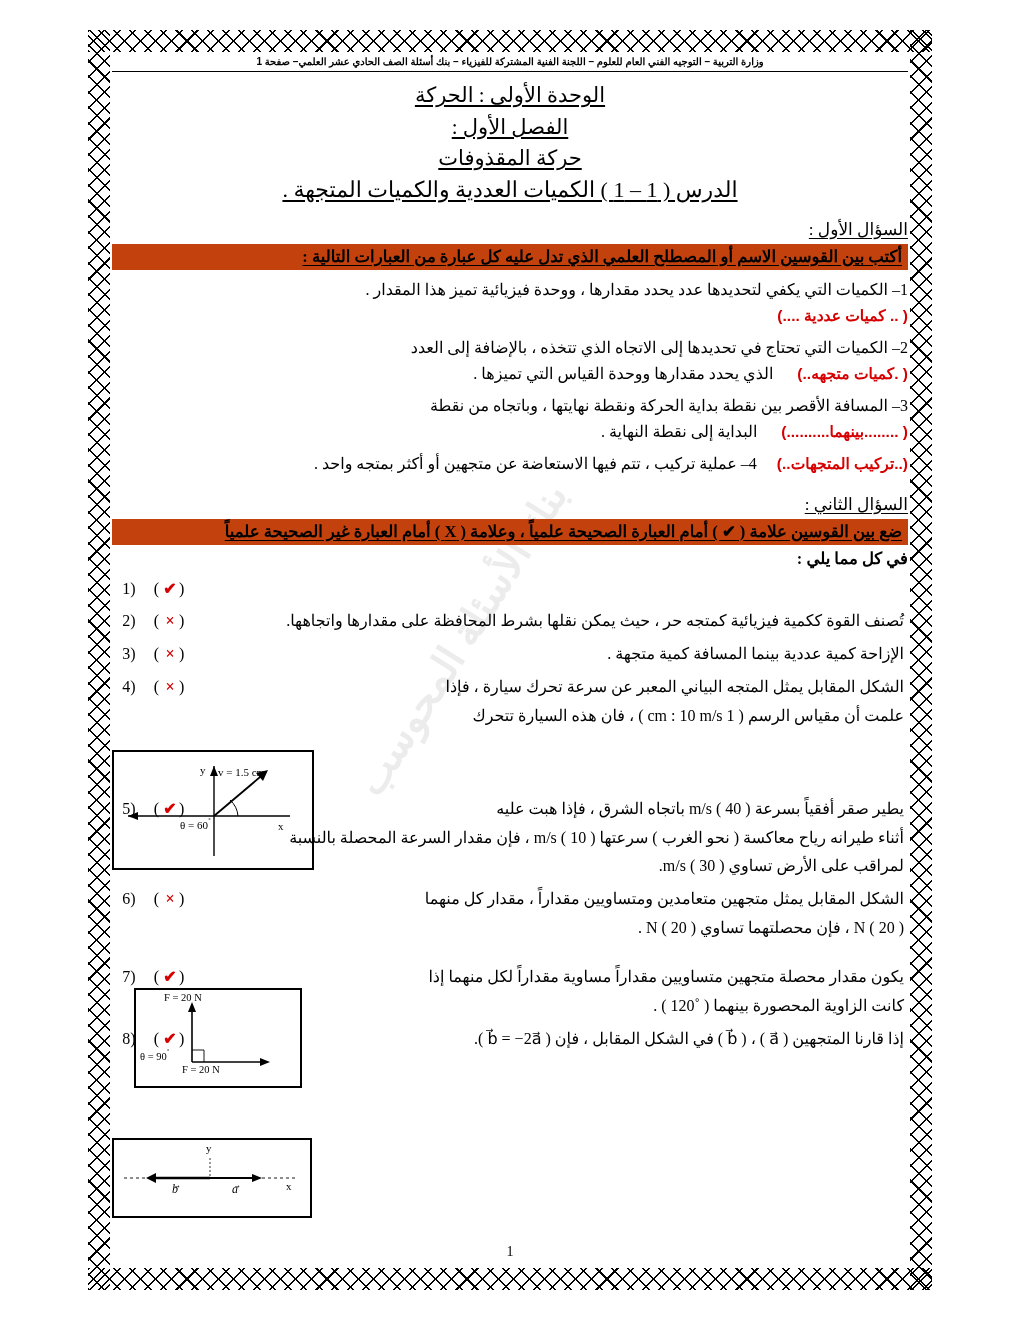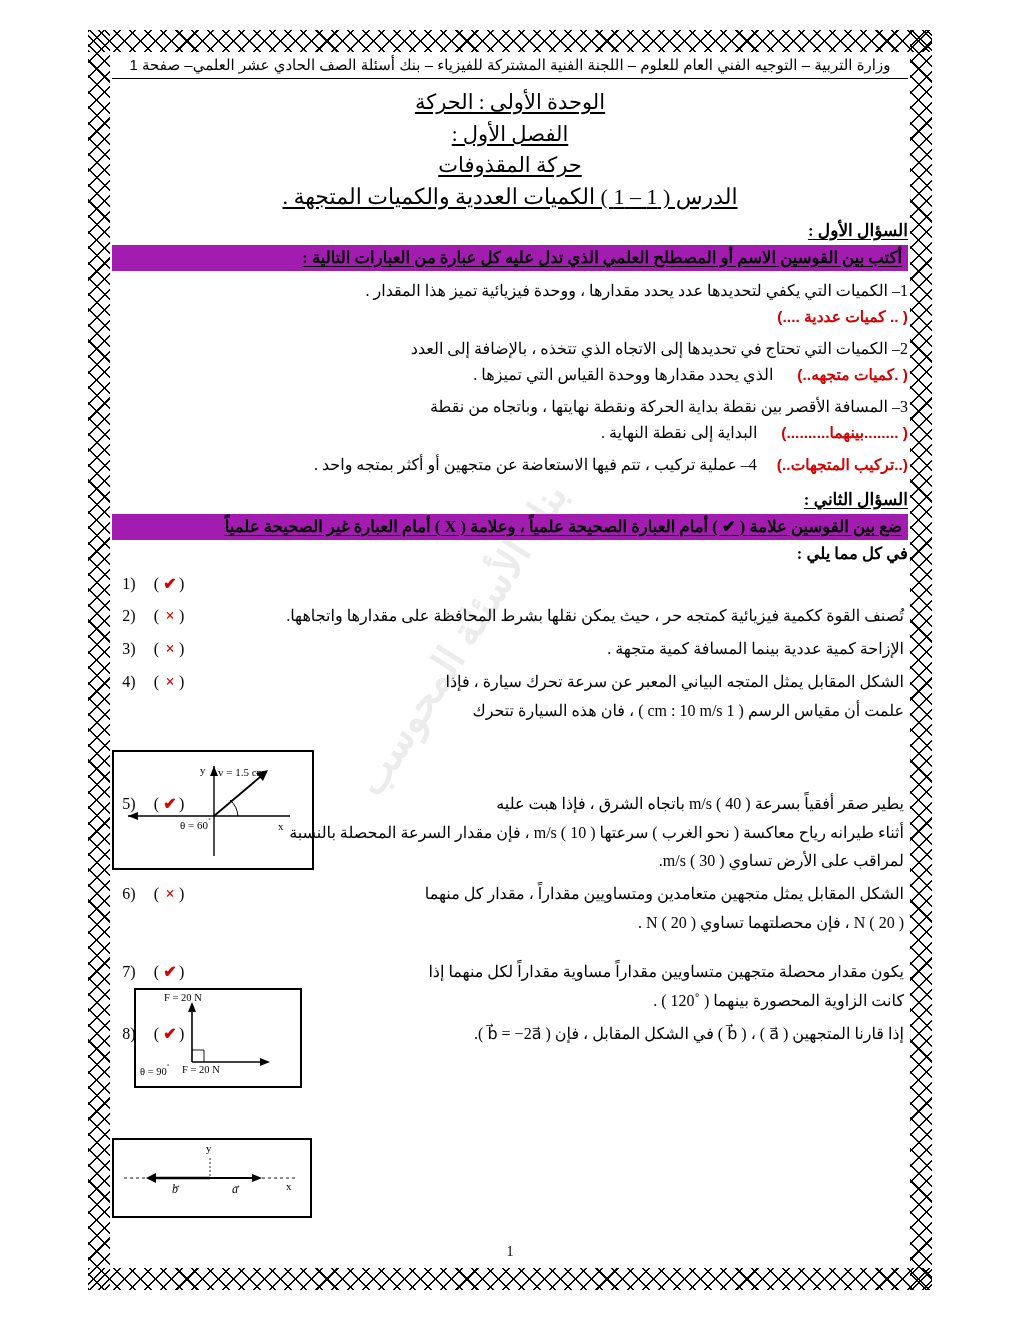--- a/index.html
+++ b/index.html
@@ -34,43 +34,43 @@
     background:
       repeating-linear-gradient(135deg,#000 0 1.5px,transparent 1.5px 11px),
       repeating-linear-gradient(45deg,#000 0 1.5px,transparent 1.5px 11px);
   }
 
   .page{position:absolute;left:112px;top:56px;width:796px;height:1210px;}
 
   
   .doc-header{
     font-family:"Liberation Sans", sans-serif;
-    font-weight:normal;font-size:15px;
+    font-weight:bold;font-size:10px;
     text-align:center;
     border-bottom:1px solid #000;
     padding-bottom:4px;margin-bottom:8px;
     letter-spacing:0;
   }
 
   .title-block{text-align:center;line-height:1.5;}
   .t1{font-size:21px;}
   .t2{font-size:21px;}
   .t3{font-size:21px;}
   .u{ text-decoration:underline; text-underline-offset:3px;}
 
   .lesson-line{font-size:22px;text-align:center;margin-top:2px;}
 
   .q-head{
-    font-size:17px;font-weight:bold;text-align:right;
-    margin:10px 0 2px 0;
+    font-size:17px;font-weight:normal;text-align:right;
+    margin:16px 0 2px 0;
   }
   .q-head span{ text-decoration:underline; text-underline-offset:3px;}
 
   .instr{
-    background:#a21caf;
+    background:#c2410c;
     font-size:16.5px;font-weight:bold;
     padding:3px 6px;margin:4px 0 6px 0;
     text-align:right;
   }
   .instr .u2{text-decoration:underline;text-underline-offset:3px;}
 
   .item{
     font-size:16px;line-height:1.75;
     text-align:right;margin:4px 0;
   }
@@ -308,21 +308,21 @@
       <line x1="56" y1="72" x2="56" y2="18" stroke="#000" stroke-width="1.6"></line>
       <polygon points="56,12 52,22 60,22" fill="#000"></polygon>
 
       <line x1="56" y1="72" x2="128" y2="72" stroke="#000" stroke-width="1.6"></line>
       <polygon points="134,72 124,68 124,76" fill="#000"></polygon>
 
       <path d="M56 60 L68 60 L68 72" fill="none" stroke="#000" stroke-width="0.9"></path>
     </svg>
     <div class="figtxt ltr" style="left:28px;top:2px;font-size:10.5px;">F = 20 N</div>
     <div class="figtxt ltr" style="left:46px;top:74px;font-size:10.5px;">F = 20 N</div>
-    <div class="figtxt ltr" style="left:4px;top:73px;font-size:10.5px;"><span>θ = 90</span><span style="font-size:8px;vertical-align:super;">˚</span></div>
+    <div class="figtxt ltr" style="left:4px;top:58px;font-size:10.5px;"><span>θ = 90</span><span style="font-size:8px;vertical-align:super;">˚</span></div>
   </div>
 
   <div class="fig" style="left:0px;top:1082px;width:196px;height:76px;">
     <svg width="192" height="72" viewBox="0 0 192 72" style="position:absolute;left:0;top:0;">
 
       <line x1="10" y1="38" x2="182" y2="38" stroke="#000" stroke-width="0.9" stroke-dasharray="3,3"></line>
 
       <line x1="96" y1="38" x2="142" y2="38" stroke="#000" stroke-width="2.2"></line>
       <polygon points="148,38 138,34 138,42" fill="#000"></polygon>
 

